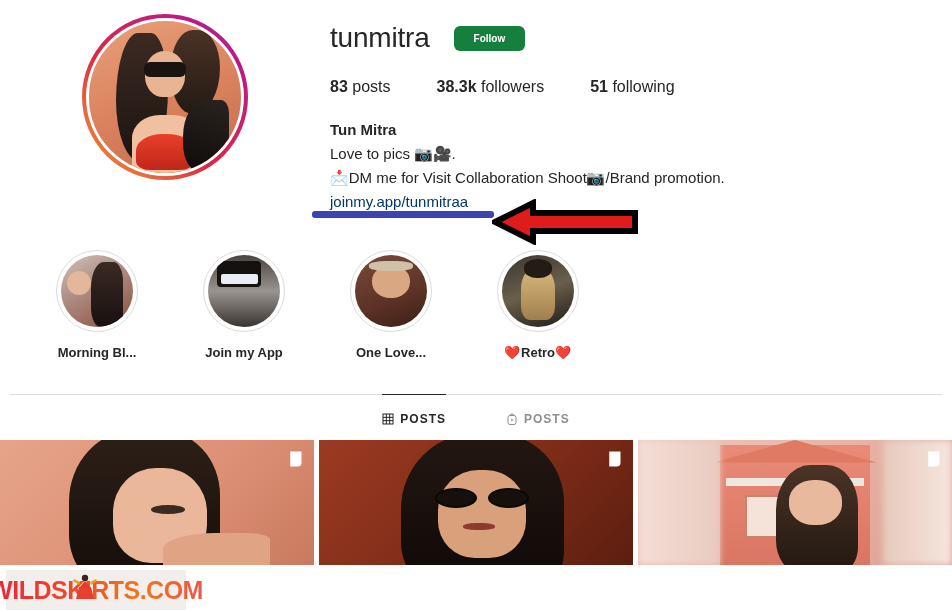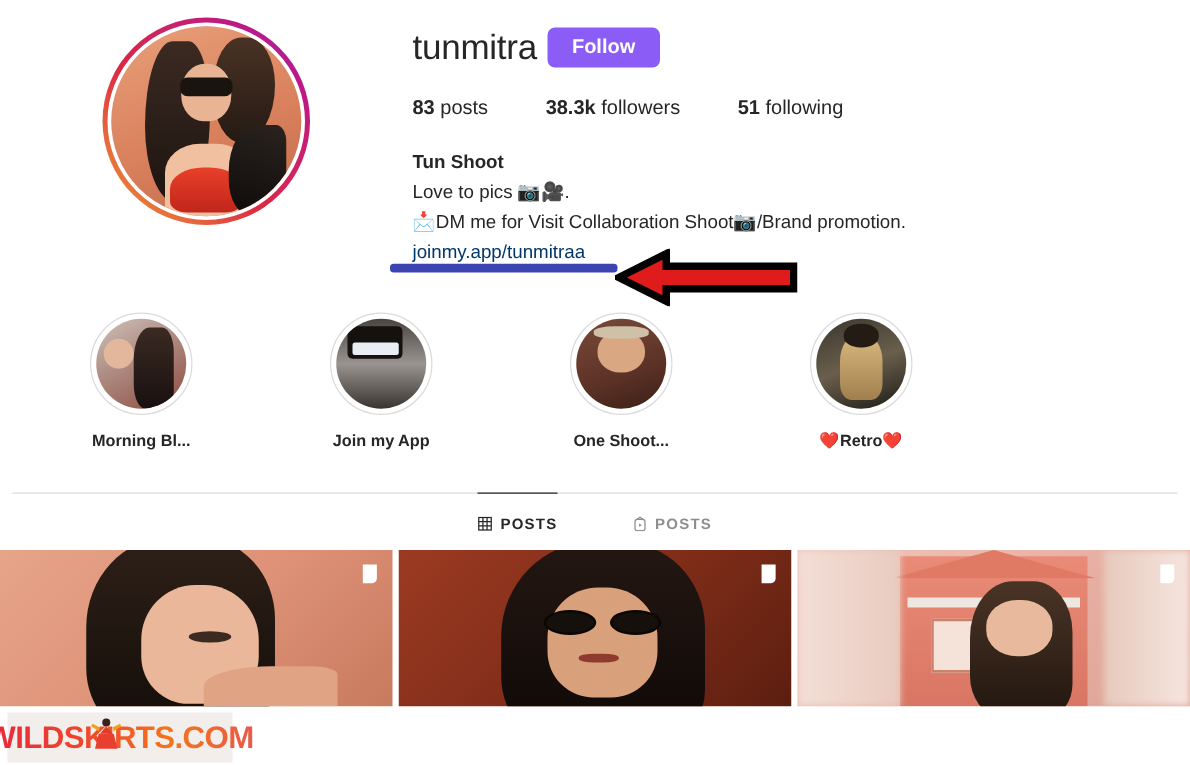--- a/index.html
+++ b/index.html
@@ -48,29 +48,29 @@
     background:#1a1410; border-radius:6px; }
   .av-body { position:absolute; left:28%; bottom:0; width:46%; height:38%;
     background:#f0c0a0; border-radius:40% 40% 0 0; }
   .av-bra { position:absolute; left:31%; bottom:2%; width:38%; height:24%;
     background: linear-gradient(180deg,#e8402a,#c0261a); border-radius:46% 46% 24% 24%; }
   .av-jacket { position:absolute; right:8%; bottom:0; width:30%; height:48%;
     background: linear-gradient(200deg,#2a2320,#0e0b09); border-radius:50% 18% 0 40%; }
 
   .info-col { flex: 1; padding-top: 12px; }
 
-  .name-row { display: flex; align-items: center; gap: 8px; height: 40px; }
+  .name-row { display: flex; align-items: center; gap: 24px; height: 40px; }
   .username {
     font-size: 28px; font-weight: 300; letter-spacing: -0.2px;
     color: #262626; line-height: 1;
   }
   .follow-btn {
-    background: #8b5cf6; color: #fff;
+    background: #15803d; color: #fff;
     border: none; border-radius: 6px;
-    font-size: 16px; font-weight: 600;
+    font-size: 10px; font-weight: 600;
     padding: 7px 20px;
     font-family: "Liberation Sans", sans-serif;
     cursor: pointer;
   }
 
   .stats-row { display: flex; margin-top: 20px; font-size: 16px; color: #262626; }
   .stat { margin-right: 46px; }
   .stat b { font-weight: 700; }
 
   .bio { margin-top: 22px; font-size: 15px; line-height: 24px; color: #262626; }
@@ -92,23 +92,23 @@
   
   .red-arrow {
     position: absolute;
     left: 492px; top: 199px;
     width: 146px; height: 46px;
   }
 
   
   .highlights {
     display: flex;
-    padding: 0 0 0 72px;
+    padding: 0 0 0 56px;
     margin-top: 36px;
-    gap: 110px;
+    gap: 65px;
   }
   .hl { width: 82px; text-align: center; }
   .hl-ring {
     width: 82px; height: 82px; border-radius: 50%;
     border: 1px solid #dbdbdb;
     padding: 4px;
     margin: 0 auto;
   }
   .hl-img {
     width: 100%; height: 100%; border-radius: 50%;
@@ -259,21 +259,21 @@
           <b>38.3k</b>
           <span>followers</span>
         </div>
         <div class="stat">
           <b>51</b>
           <span>following</span>
         </div>
       </div>
 
       <div class="bio">
-        <span class="full-name">Tun Shoot</span>
+        <span class="full-name">Tun Mitra</span>
         <span class="bio-line">Love to pics 📷🎥.</span>
         <span class="bio-line">📩DM me for Visit Collaboration Shoot📷/Brand promotion.</span>
         <span class="link-wrap">
           <a class="bio-link" href="#">joinmy.app/tunmitraa</a>
           <span class="blue-underline"></span>
         </span>
       </div>
 
     </div>
   </div>
@@ -297,21 +297,21 @@
           <span class="h2-tag"></span>
         </div>
       </div>
       <div class="hl-label">Join my App</div>
     </div>
 
     <div class="hl">
       <div class="hl-ring">
         <div class="hl-img h3"></div>
       </div>
-      <div class="hl-label">One Shoot...</div>
+      <div class="hl-label">One Love...</div>
     </div>
 
     <div class="hl">
       <div class="hl-ring">
         <div class="hl-img h4"></div>
       </div>
       <div class="hl-label">❤️Retro❤️</div>
     </div>
 
   </div>

